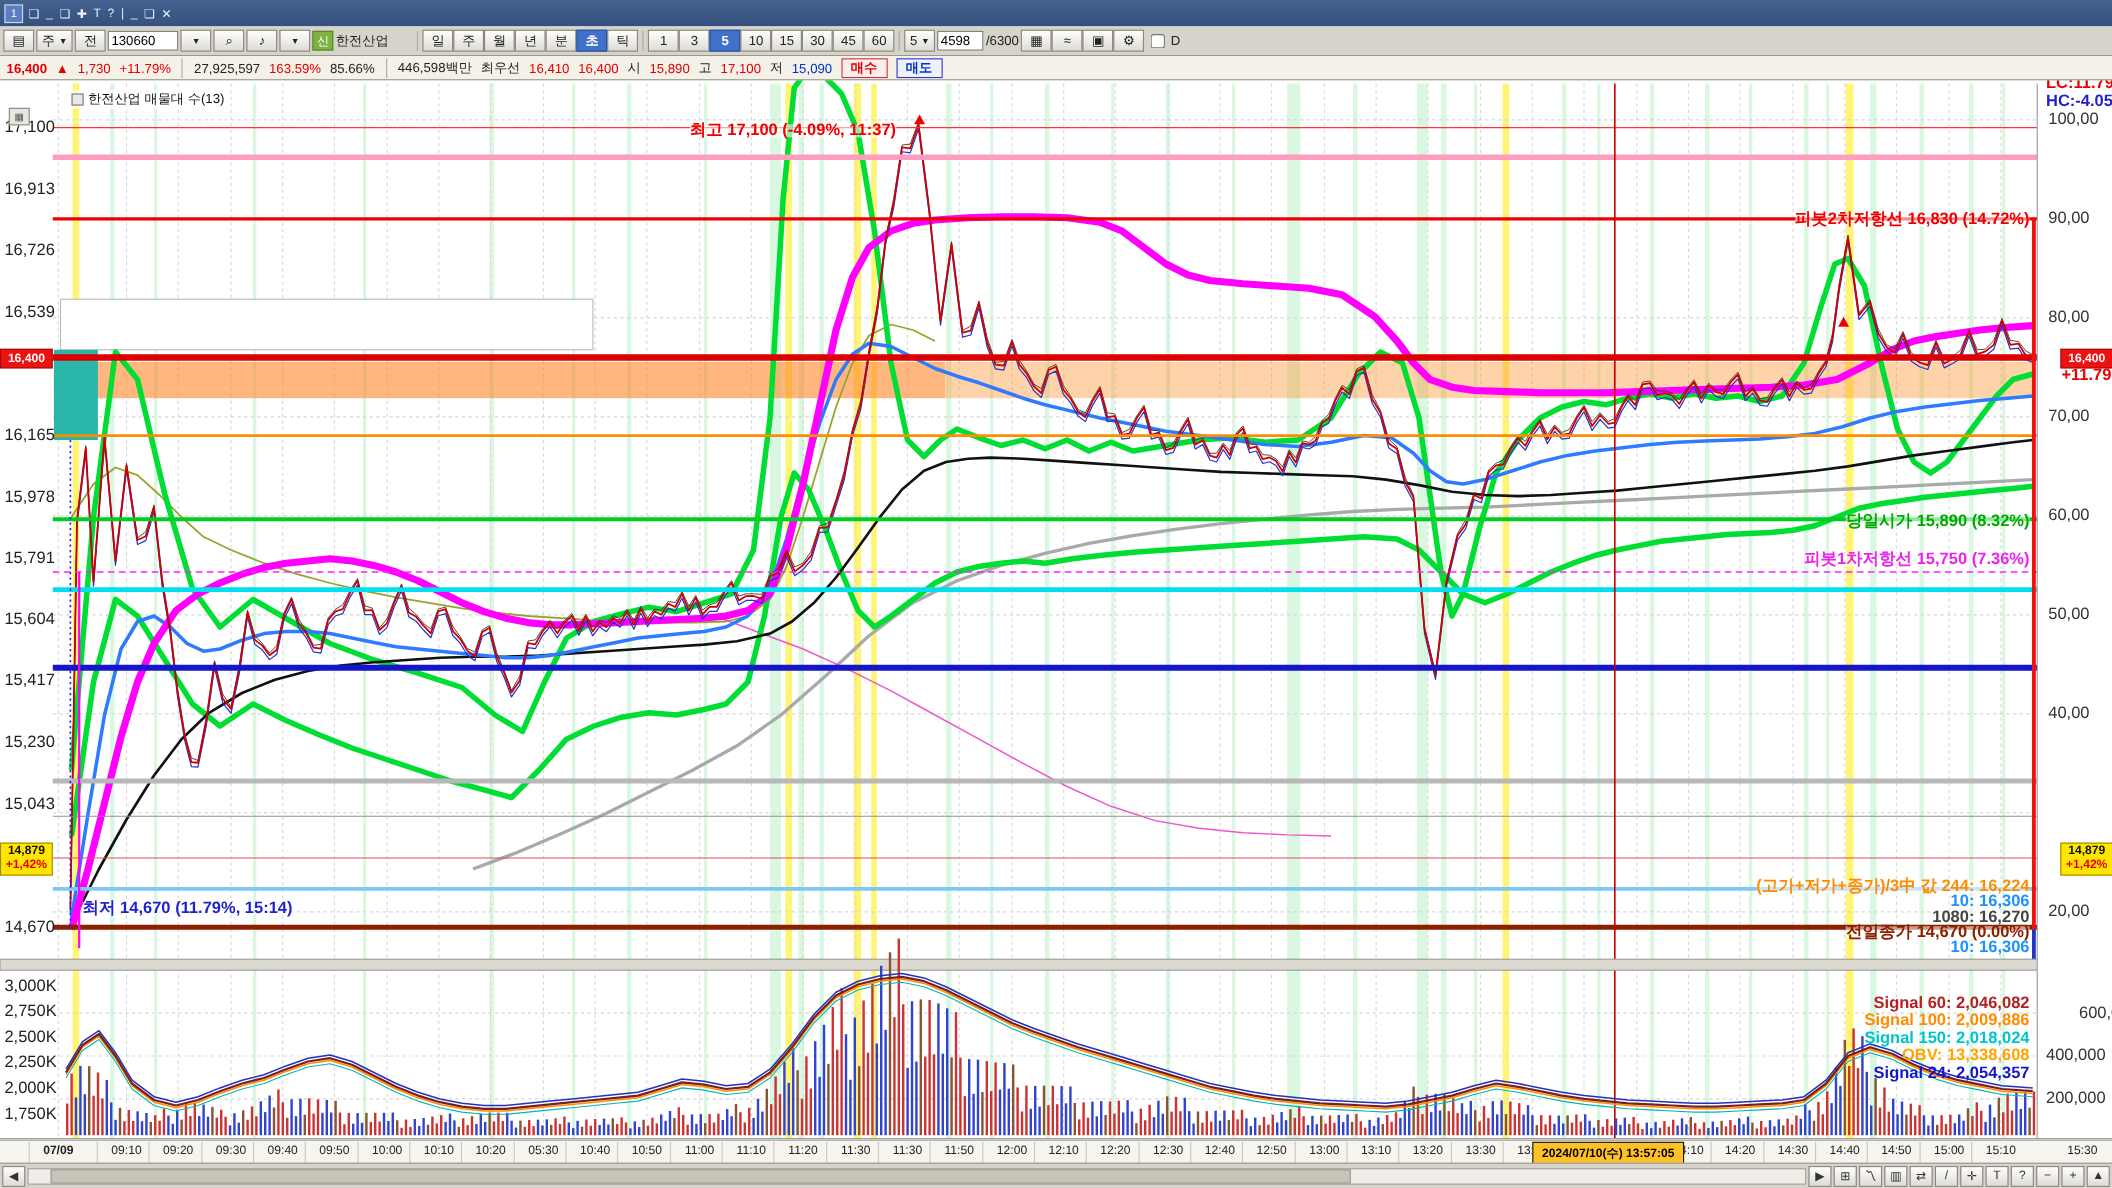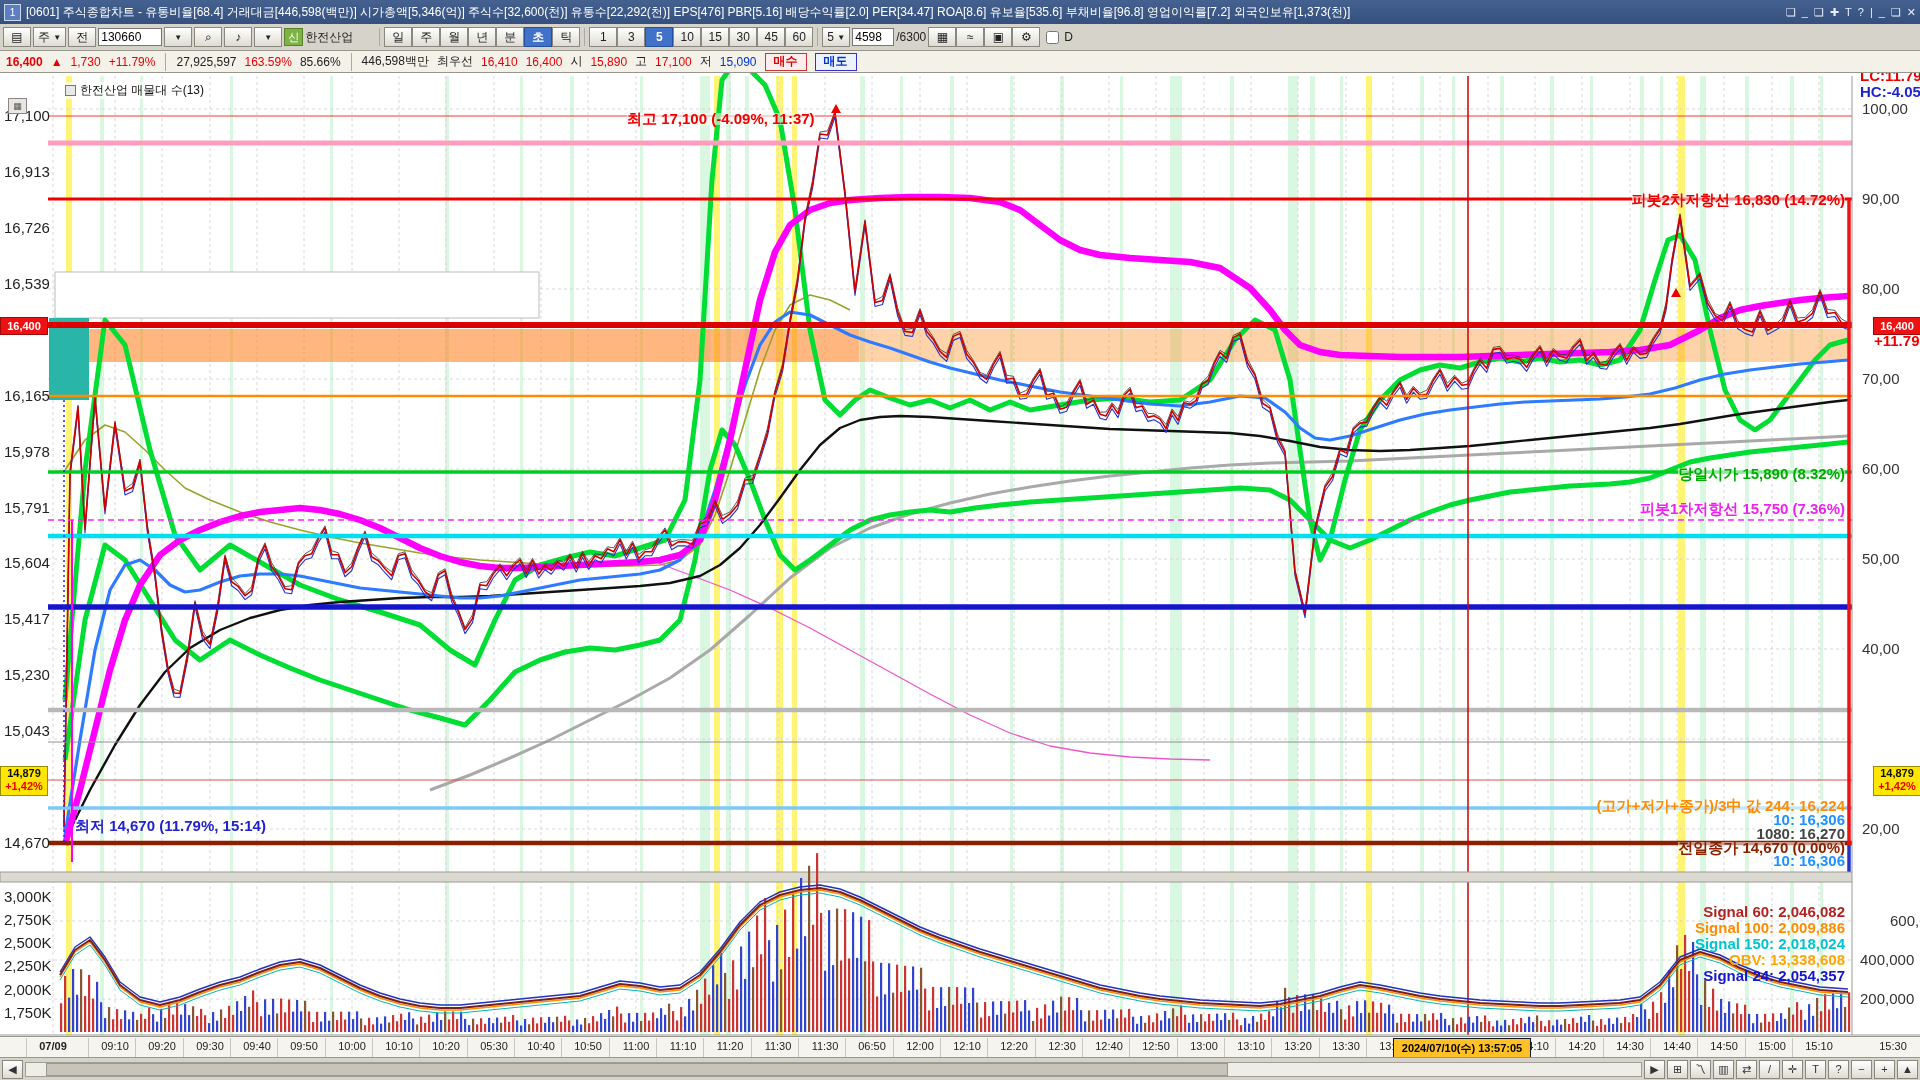--- a/index.html
+++ b/index.html
@@ -51,21 +51,20 @@
   .ptool{position:absolute;left:8px;top:98px;width:17px;height:14px;border:1px solid #888;background:#e8e6df;z-index:11;
     font-size:9px;display:flex;align-items:center;justify-content:center;color:#555;}
 </style>
 </head>
 <body>
 
 <div class="win">
 
   <div class="titlebar">
     <div class="titleicon">1</div>
-    <div class="titletext">[0601] 주식종합차트 - 유통비율[68.4] 거래대금[446,598(백만)] 시가총액[5,346(억)] 주식수[32,600(천)] 유통수[22,292(천)] EPS[476] PBR[5.16] 배당수익률[2.0] PER[34.47] ROA[8.6] 유보율[535.6] 부채비율[96.8] 영업이익률[7.2] 외국인보유[1,373(천)]</div>
     <div class="winbtns" id="winbtns">
         <span>❏</span>
         <span>_</span>
         <span>❏</span>
         <span>✚</span>
         <span>T</span>
         <span>?</span>
         <span>|</span>
         <span>_</span>
         <span>❏</span>
@@ -795,21 +794,21 @@
       <div class="xt" style="left: 636px;">11:00</div>
       <div class="xsep" style="left: 609px;"></div>
       <div class="xt" style="left: 683px;">11:10</div>
       <div class="xsep" style="left: 656px;"></div>
       <div class="xt" style="left: 730px;">11:20</div>
       <div class="xsep" style="left: 703px;"></div>
       <div class="xt" style="left: 778px;">11:30</div>
       <div class="xsep" style="left: 751px;"></div>
       <div class="xt" style="left: 825px;">11:30</div>
       <div class="xsep" style="left: 798px;"></div>
-      <div class="xt" style="left: 872px;">06:50</div>
+      <div class="xt" style="left: 872px;">11:50</div>
       <div class="xsep" style="left: 845px;"></div>
       <div class="xt" style="left: 920px;">12:00</div>
       <div class="xsep" style="left: 893px;"></div>
       <div class="xt" style="left: 967px;">12:10</div>
       <div class="xsep" style="left: 940px;"></div>
       <div class="xt" style="left: 1014px;">12:20</div>
       <div class="xsep" style="left: 987px;"></div>
       <div class="xt" style="left: 1062px;">12:30</div>
       <div class="xsep" style="left: 1035px;"></div>
       <div class="xt" style="left: 1109px;">12:40</div>

